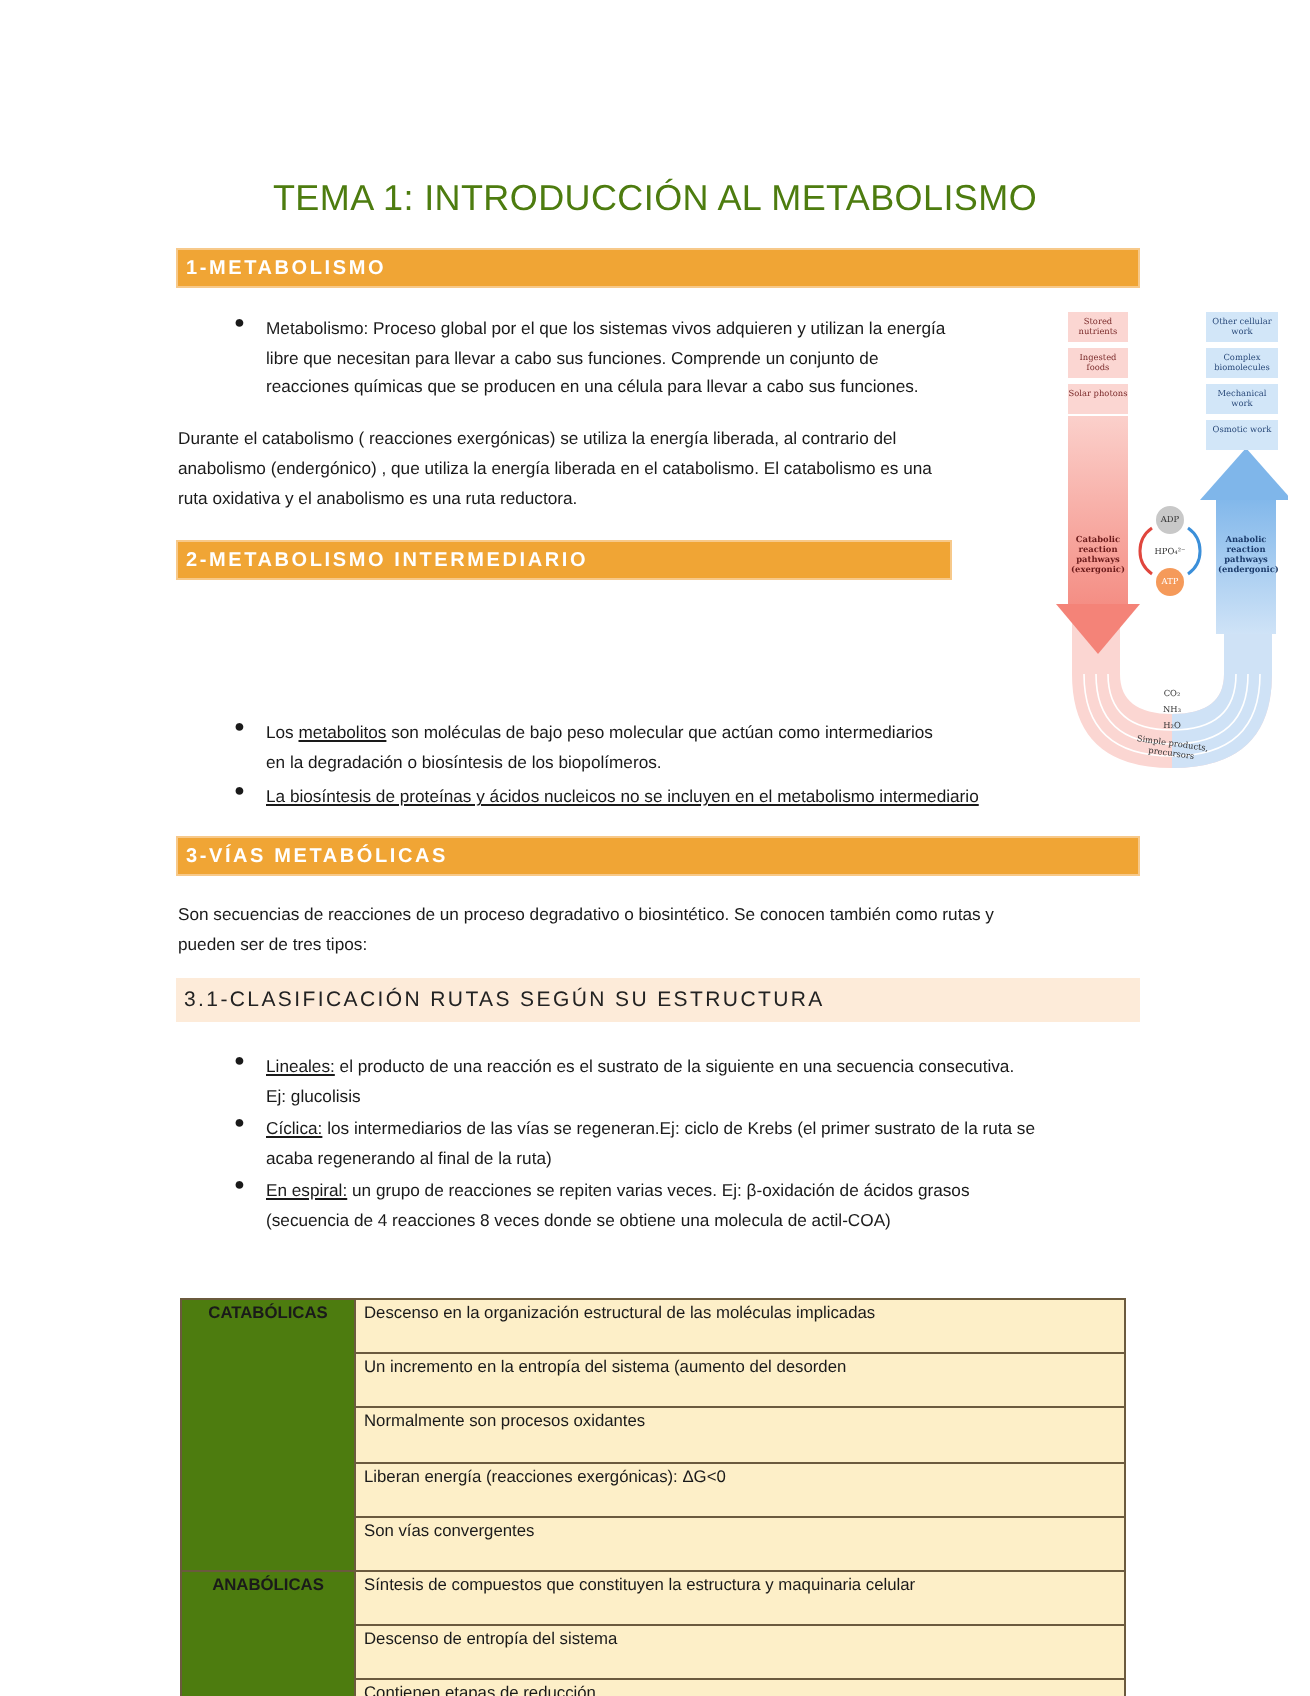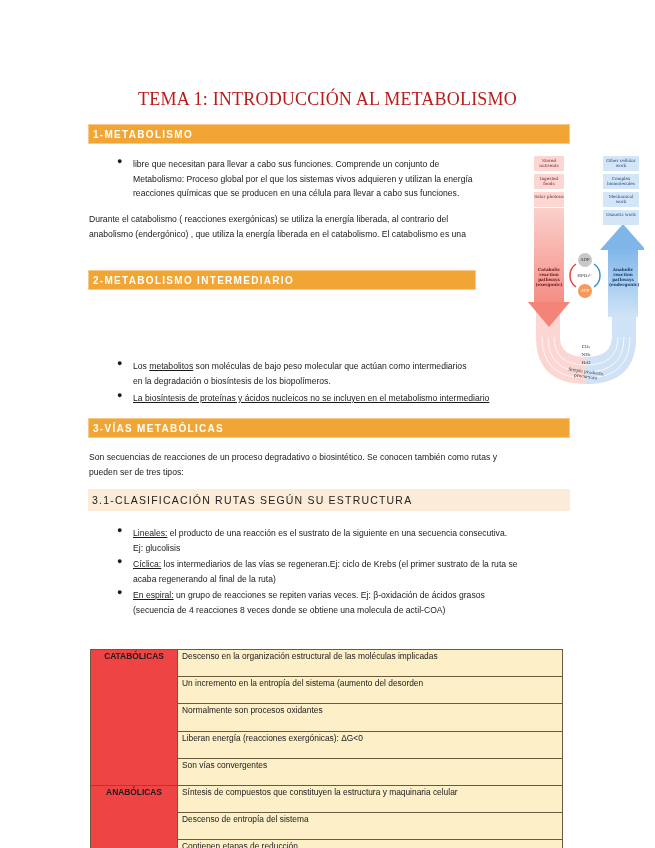--- a/index.html
+++ b/index.html
@@ -1,66 +1,67 @@
 <!DOCTYPE html>
 <html><head>
 <meta charset="utf-8">
 <style>
   html, body { margin: 0; padding: 0; background: #ffffff; }
   body { width: 655px; height: 848px; position: relative; overflow: hidden;
          font-family: "Liberation Sans", sans-serif; color: #1a1a1a; }
   .page { position: absolute; left: 0; top: 0; width: 655px; height: 848px; }
 
   .title { position: absolute; left: 0; width: 655px; top: 89px; text-align: center;
-           font-size: 18px; color: #b91c1c; letter-spacing: 0.2px; font-family: Liberation Serif, serif; }
+           font-size: 18px; color: #4d7c0f; letter-spacing: 0.2px; }
 
   .hbar { position: absolute; left: 88px; width: 482px; height: 20px; background: #f0a535;
           border: 1px solid #f7c98a; box-sizing: border-box; color: #fff; font-weight: bold;
           font-size: 10px; letter-spacing: 1.3px; line-height: 19px; padding-left: 4px; }
   .subbar { position: absolute; left: 88px; width: 482px; height: 22px; background: #fdebd9;
             color: #222; font-size: 10.5px; letter-spacing: 1.2px; line-height: 22px; padding-left: 4px;
             box-sizing: border-box; }
 
   .p { position: absolute; font-size: 8.6px; line-height: 15px; color: #1a1a1a; }
   .ul { text-decoration: underline; }
   .bullet-item { position: absolute; font-size: 8.6px; line-height: 14.5px; color: #1a1a1a; }
   .bullet-dot { position: absolute; left: 117px; font-size: 9px; }
 
   
   .tbl { position: absolute; left: 90px; top: 649px; width: 473px; border-collapse: collapse;
          font-size: 8.4px; }
   .tbl td { border: 1px solid #6b5a3e; height: 12.2px; padding: 0 0 14px 4px; line-height: 12px; }
-  .tbl td.cat { background: #ef4444; font-weight: bold; text-align: center; vertical-align: top;
+  .tbl td.cat { background: #4d7c0f; font-weight: bold; text-align: center; vertical-align: top;
                 width: 86px; padding: 0; }
   .tbl td.val { background: #fdefc8; }
 
   
   .diagram { position: absolute; left: 528px; top: 152px; width: 116px; height: 235px; }
   .dlabel { position: absolute; font-family: "DejaVu Serif", serif; font-size: 4.2px; line-height: 5px;
             text-align: center; color: #7a2a2a; }
 </style>
 </head>
 <body>
 
 <div class="page">
 
   <div class="title">TEMA 1: INTRODUCCIÓN AL METABOLISMO</div>
 
   <div class="hbar" style="top:124px;">1-METABOLISMO</div>
 
   <span class="bullet-dot" style="top:156px;">●</span>
   <div class="bullet-item" style="left:133px; top:157px; width:400px;">
+    <div><span>Metabolismo:</span> <span>Proceso global por el que los sistemas vivos adquieren y utilizan la energía</span></div>
     <div>libre que necesitan para llevar a cabo sus funciones. Comprende un conjunto de</div>
-    <div><span>Metabolismo:</span> <span>Proceso global por el que los sistemas vivos adquieren y utilizan la energía</span></div>
     <div>reacciones químicas que se producen en una célula para llevar a cabo sus funciones.</div>
   </div>
 
   <div class="p" style="left:89px; top:212px; width:440px;">
     <div>Durante el catabolismo ( reacciones exergónicas) se utiliza la energía liberada, al contrario del</div>
     <div>anabolismo (endergónico) , que utiliza la energía liberada en el catabolismo. El catabolismo es una</div>
+    <div>ruta oxidativa y el anabolismo es una ruta reductora.</div>
   </div>
 
   <div class="hbar" style="top:270px; width:388px;">2-METABOLISMO INTERMEDIARIO</div>
 
 
   <span class="bullet-dot" style="top:358px;">●</span>
   <div class="bullet-item" style="left:133px; top:359px; width:400px;">
     <div><span>Los </span><span class="ul">metabolitos</span><span> son moléculas de bajo peso molecular que actúan como intermediarios</span></div>
     <div>en la degradación o biosíntesis de los biopolímeros.</div>
   </div>

